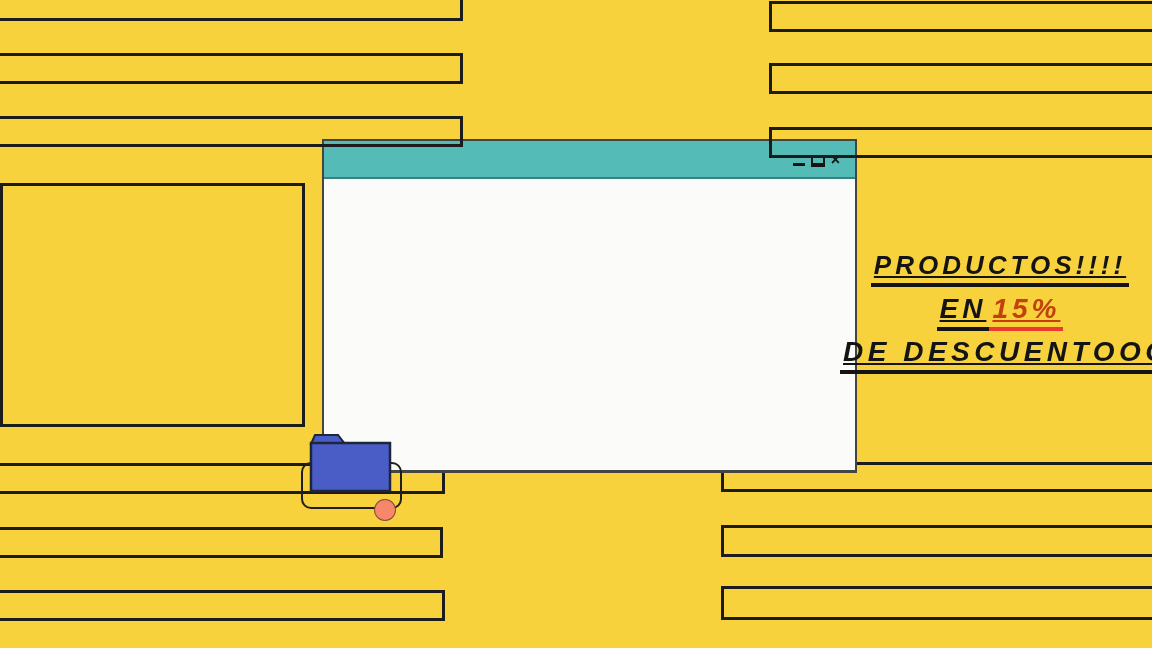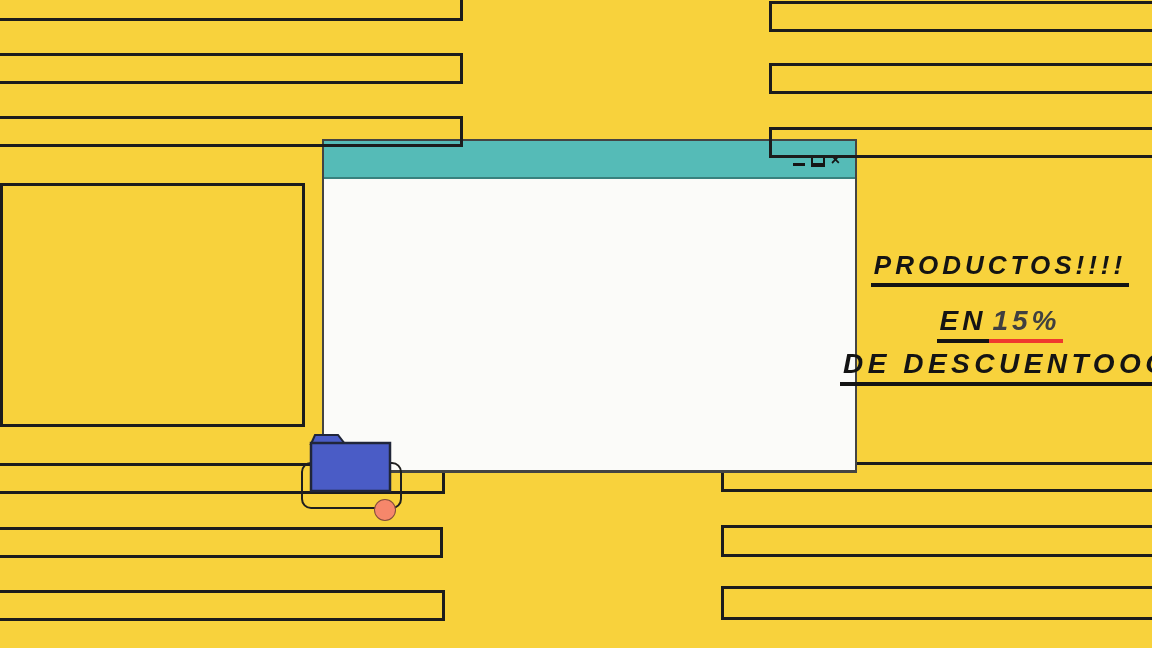--- a/index.html
+++ b/index.html
@@ -109,25 +109,26 @@
     font-style: italic;
     color: #141414;
     z-index: 30;
     white-space: nowrap;
   }
   .promo .line { display: block; }
   .promo .u {
     display: inline-block;
     border-bottom: 4px solid #141414;
     padding: 0 3px 2px 3px;
+    text-decoration: underline;
   }
   .line1 { font-size: 26px; letter-spacing: 4px; margin-bottom: 6px; }
   .line2 { font-size: 28px; letter-spacing: 4px; margin-bottom: 5px; }
   .line3 { font-size: 28px; letter-spacing: 4.5px; }
-  .discount { color: #404040; margin-top: 12px; }
+  .discount { color: #c2410c; }
   .u.red { border-bottom-color: #EF392E; }
 </style>
 </head>
 <body>
 
 <div class="canvas">
 
   <div class="left-rect"></div>
 
   <div class="stripe under" style="left:-20px; top:463px; width:465px; height:31px;"></div>

